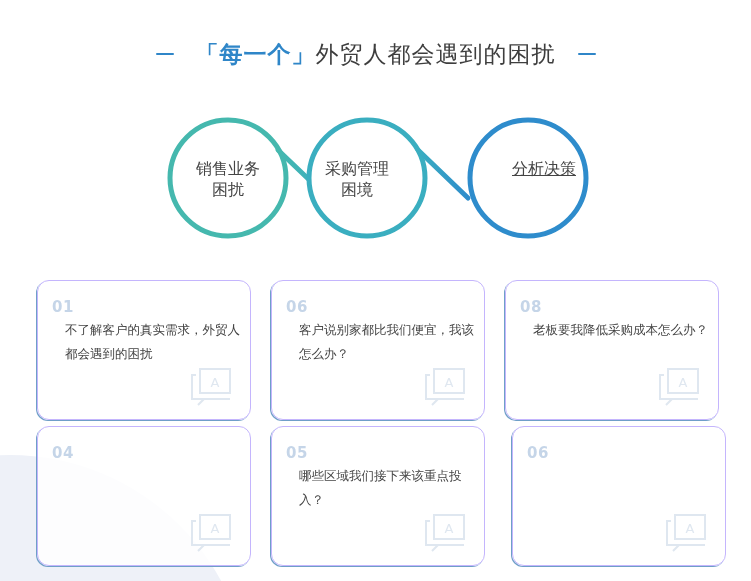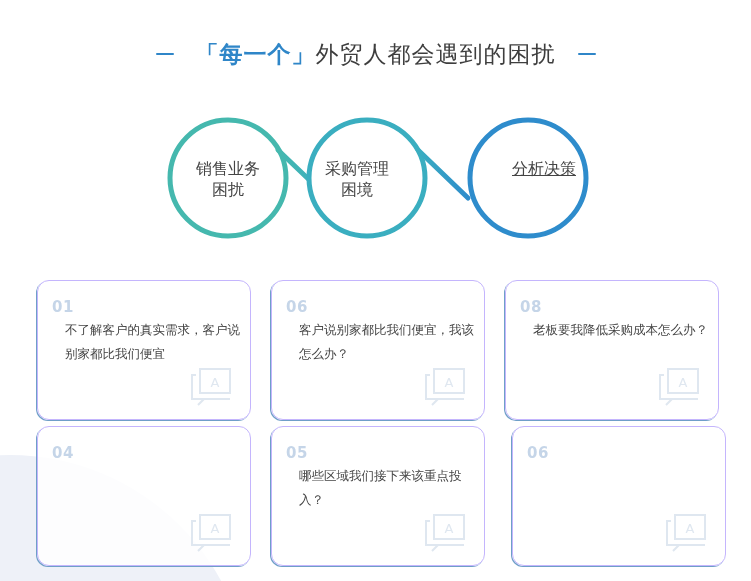--- a/index.html
+++ b/index.html
@@ -86,21 +86,21 @@
     <div>采购管理</div>
     <div>困境</div>
   </div>
   <div class="circle-label" style="left:494px;top:158px;text-decoration:underline;">
     <div>分析决策</div>
   </div>
 </div>
 
 <div class="card" style="left:37px;top:280px;">
   <div class="card-num">01</div>
-  <div class="card-text">不了解客户的真实需求，客户说别家都比我们便宜</div>
+  <div class="card-text">不了解客户的真实需求，外贸人都会遇到的困扰</div>
   <svg class="card-icon" viewBox="0 0 46 42">
     <path d="M8 10 H4 V34 H16" fill="none" stroke="#dfe7f0" stroke-width="2"></path>
     <rect x="12" y="4" width="30" height="24" fill="none" stroke="#dfe7f0" stroke-width="2"></rect>
     <path d="M6 34 H42 M16 34 L10 40" fill="none" stroke="#dfe7f0" stroke-width="2"></path>
     <text x="27" y="22" text-anchor="middle" font-size="13" fill="#dfe7f0" font-family="DejaVu Sans, sans-serif">A</text>
   </svg>
 </div>
 <div class="card" style="left:271px;top:280px;">
   <div class="card-num">06</div>
   <div class="card-text">客户说别家都比我们便宜，我该怎么办？</div>

